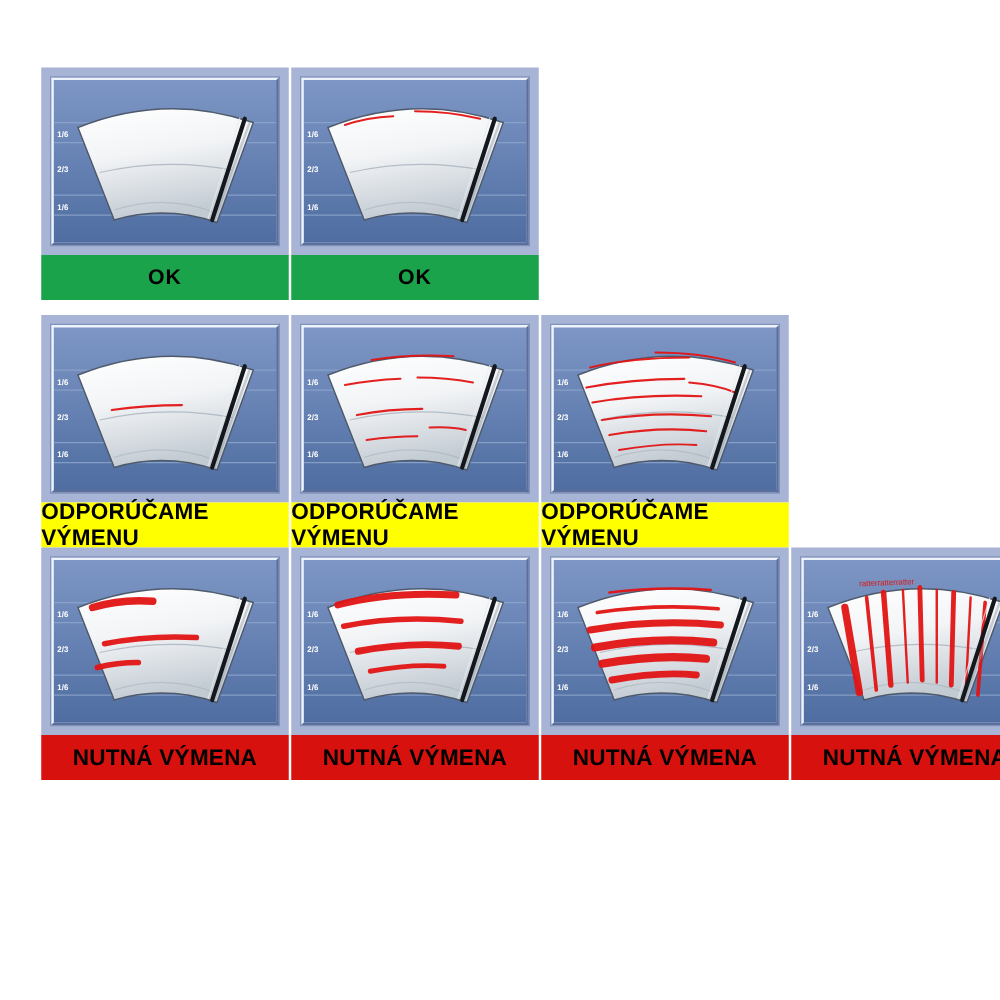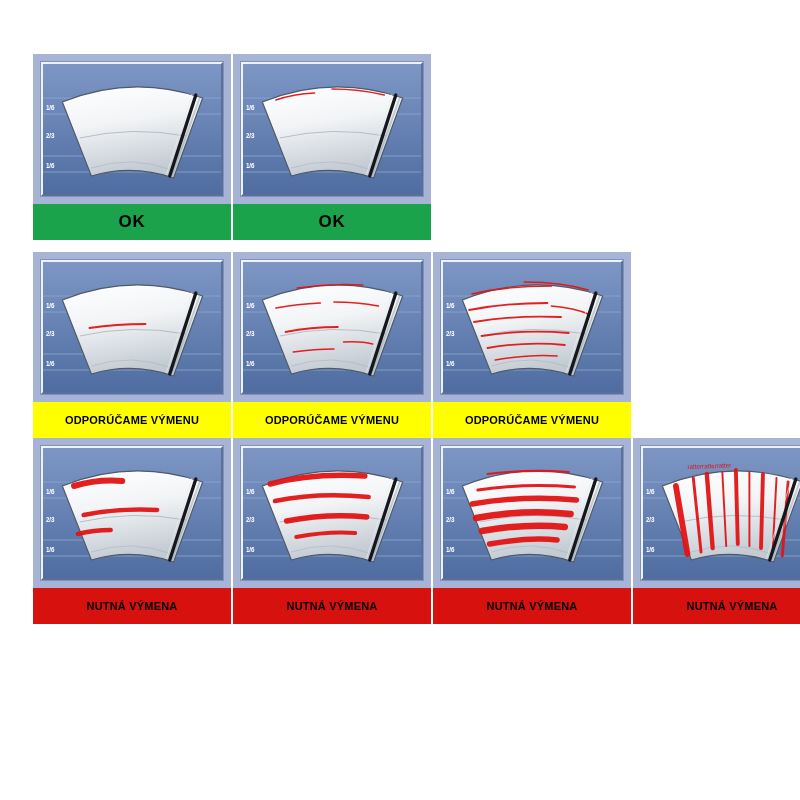--- a/index.html
+++ b/index.html
@@ -15,21 +15,21 @@
     height:134px;
     border:2px solid;
     border-color:#eef3fb #5c6f9b #5c6f9b #eef3fb;
     outline:1px solid #7f92bb;
   }
   .panel svg { display:block; width:100%; height:100%; }
   svg text { font-family:"Liberation Sans", sans-serif; }
   .bar {
     height:36px;
     display:flex; align-items:center; justify-content:center;
-    font-weight:bold; font-size:11px; color:#000;
+    font-weight:bold; font-size:18px; color:#000;
     letter-spacing:0.2px;
   }
   .row-0 .bar { font-size:17px; letter-spacing:0.8px; }
 </style>
 </head>
 <body style="background: rgb(255, 255, 255);">
 
 <div id="board">
     <div class="row row-0">
       <div class="cell">

